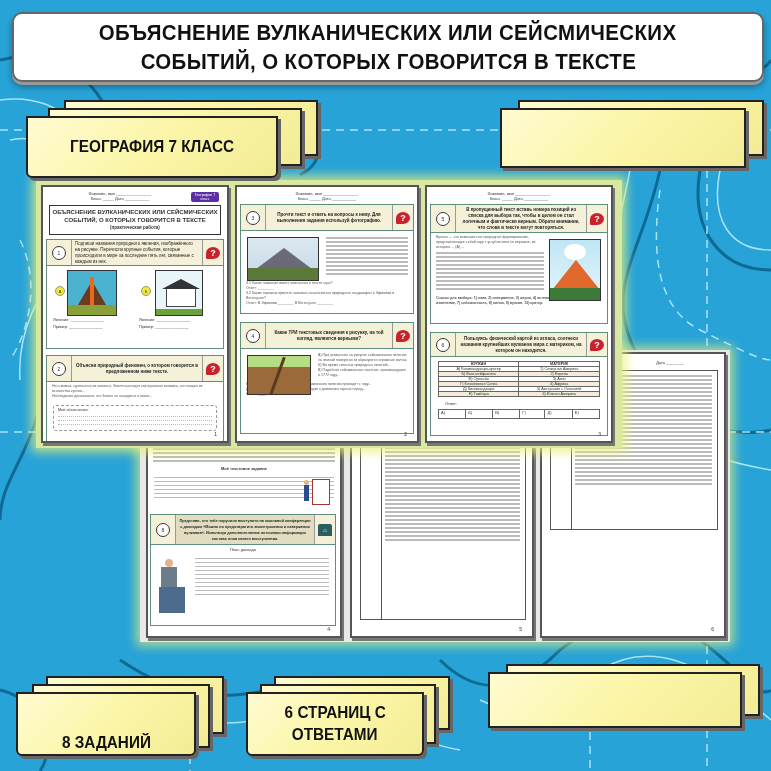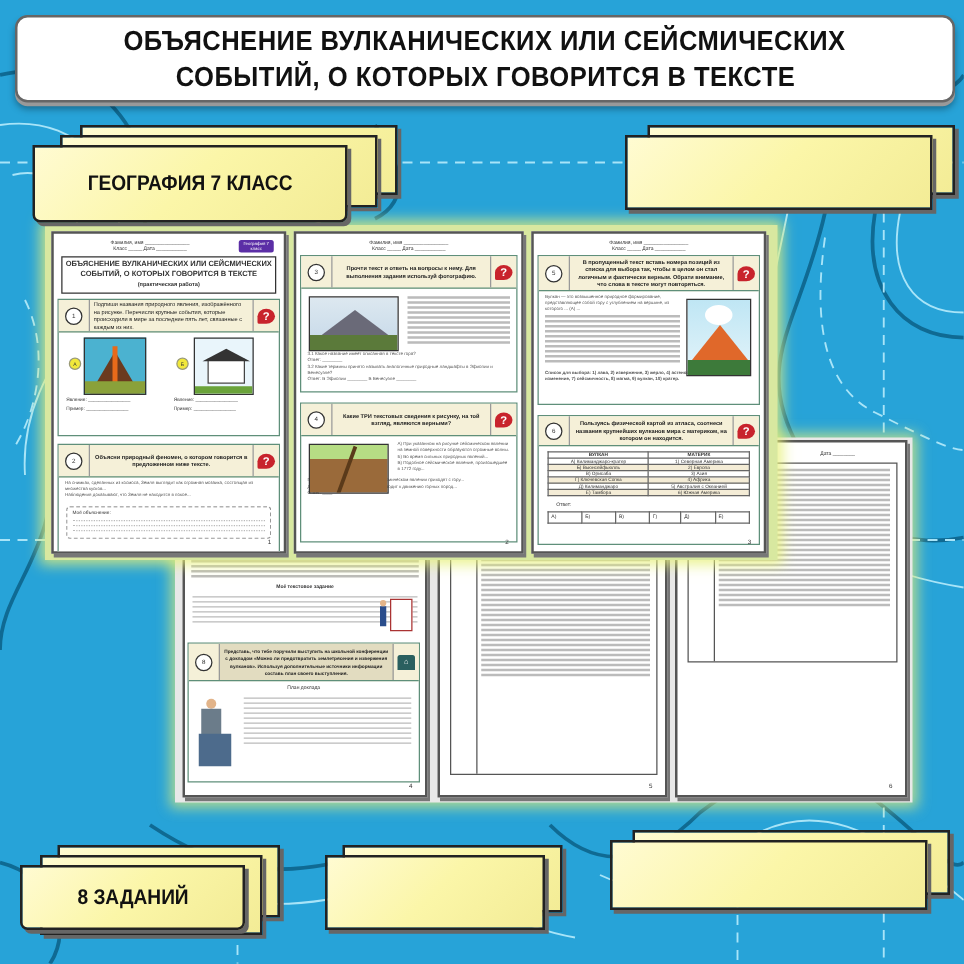--- a/index.html
+++ b/index.html
@@ -485,26 +485,30 @@
       </tbody>
         </table>
     </div>
     <div class="pnum">3</div>
   </div>
 </div>
 
 <div class="label" style="left:16px; top:676px; width:210px; height:90px;">
   <div class="sheet" style="left:30px; top:0; width:178px; height:58px;"></div>
   <div class="sheet" style="left:16px; top:8px; width:178px; height:64px;"></div>
-  <div class="sheet front" style="left:0; top:16px; width:180px; height:52px;">
+  <div class="sheet front" style="left:0; top:16px; width:180px; height:64px;justify-content:flex-end;">
     <div class="txt">8 ЗАДАНИЙ</div>
   </div>
 </div>
 
 <div class="label" style="left:246px; top:676px; width:210px; height:90px;">
   <div class="sheet" style="left:28px; top:0; width:176px; height:54px;"></div>
   <div class="sheet" style="left:14px; top:8px; width:176px; height:60px;"></div>
+  <div class="sheet front" style="left:0; top:16px; width:178px; height:64px;">
+    <div class="txt">6 СТРАНИЦ С</div>
+    <div class="txt">ОТВЕТАМИ</div>
+  </div>
 </div>
 
 <div class="label" style="left:466px; top:664px; width:300px; height:90px;">
   <div class="sheet" style="left:40px; top:0; width:254px; height:52px;"></div>
   <div class="sheet" style="left:22px; top:8px; width:254px; height:56px;"></div>
 </div>
 
 </body></html>

